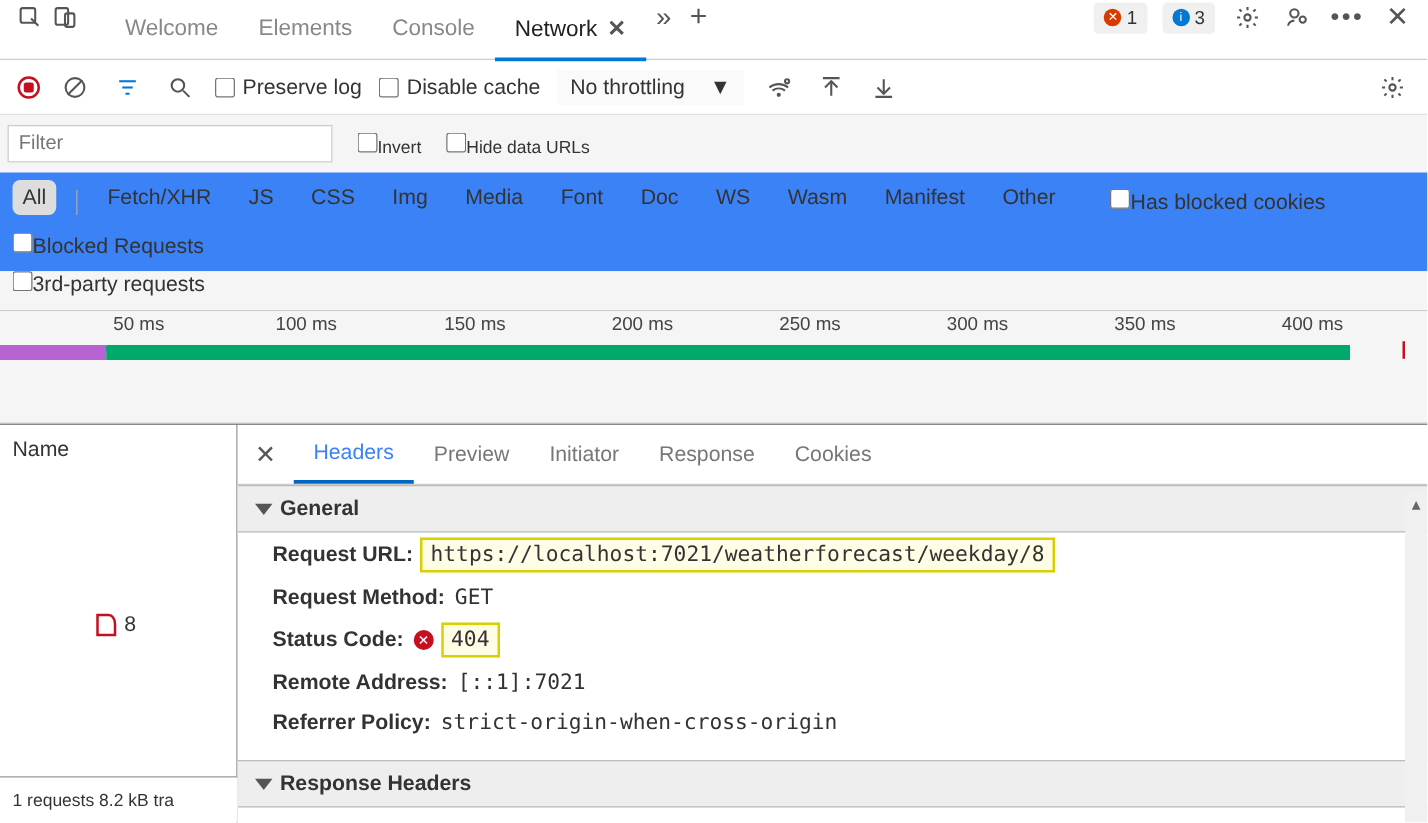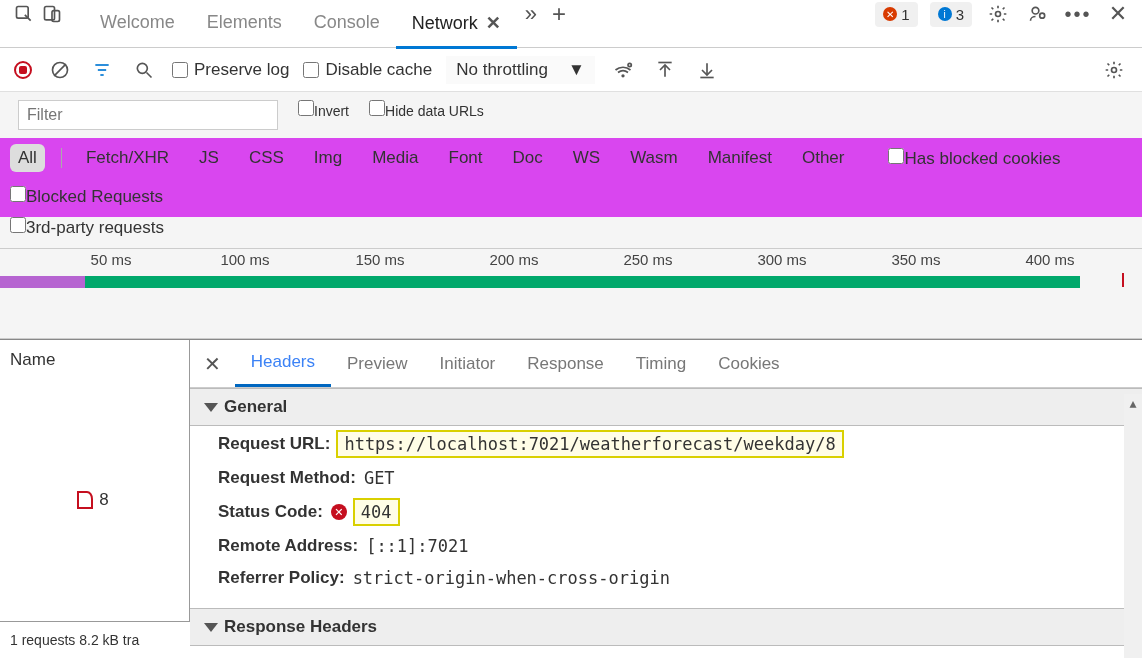--- a/index.html
+++ b/index.html
@@ -13,23 +13,23 @@
 .badge{display:flex;align-items:center;gap:4px;background:#f0f0f0;padding:4px 8px;border-radius:4px;font-size:15px}
 .badge .dot{width:14px;height:14px;border-radius:50%;display:flex;align-items:center;justify-content:center;font-size:10px;color:#fff}
 .badge.err .dot{background:#d83b01}
 .badge.info .dot{background:#0078d4}
 .toolbar{height:44px;display:flex;align-items:center;gap:14px;padding:0 14px;border-bottom:1px solid #e0e0e0}
 .rec-btn{width:18px;height:18px;border:2px solid #c50f1f;border-radius:50%;display:flex;align-items:center;justify-content:center}
 .rec-btn::after{content:"";width:8px;height:8px;background:#c50f1f;border-radius:2px}
 .toolbar .chk{display:flex;align-items:center;gap:6px;font-size:17px}
 .chk input{width:16px;height:16px}
 .throttle{display:flex;align-items:center;gap:20px;padding:4px 10px;font-size:17px;background:#fafafa}
-.filter-row{padding:8px 18px;display:flex;gap:20px;flex-wrap:wrap;background:#f5f5f5}
+.filter-row{padding:8px 6px;display:flex;align-items:center;gap:20px;flex-wrap:wrap;background:#f5f5f5}
 .filter-input{width:260px;height:30px;border:1px solid #ccc;padding:0 8px;font-size:16px;color:#888;background:#fff}
-.types-row{padding:6px 10px 10px;display:flex;align-items:center;gap:14px;flex-wrap:wrap;font-size:17px;background:#d946ef}
+.types-row{padding:6px 10px 10px;display:flex;align-items:flex-end;gap:14px;flex-wrap:wrap;font-size:17px;background:#3b82f6}
 .type-pill{padding:4px 8px;cursor:pointer;color:#333}
 .type-pill.active{background:#ddd;border-radius:6px}
 .divider-v{width:1px;height:20px;background:#aaa;margin:0 2px}
 .third-row{padding:0 10px 10px;display:flex;align-items:center;gap:8px;font-size:17px;background:#f5f5f5;border-bottom:1px solid #ccc}
 .timeline{height:90px;background:#f5f5f5;position:relative;border-bottom:1px solid #ccc}
 .tlabels{position:relative;height:22px;font-size:15px;color:#444}
 .tlabels span{position:absolute;top:2px;transform:translateX(-50%)}
 .tarea{position:absolute;left:0;right:0;top:24px;height:18px}
 .tbar{position:absolute;height:12px;top:3px}
 .tbar.blue{background:#1a73e8}
@@ -225,21 +225,20 @@
       <span>8</span>
     </div>
   </div>
   <div class="detail">
     <div class="det-tabs">
       <div class="x">✕</div>
       <div class="dtab active">Headers</div>
       <div class="dtab">Preview</div>
       <div class="dtab">Initiator</div>
       <div class="dtab">Response</div>
-      <div class="dtab">Timing</div>
       <div class="dtab">Cookies</div>
     </div>
     <div class="section">
         <span class="tri"></span>
         <span>General</span>
       </div>
     <div class="kv">
         <span class="k">Request URL:</span>
         <span class="v hl">https://localhost:7021/weatherforecast/weekday/8</span>
       </div>

